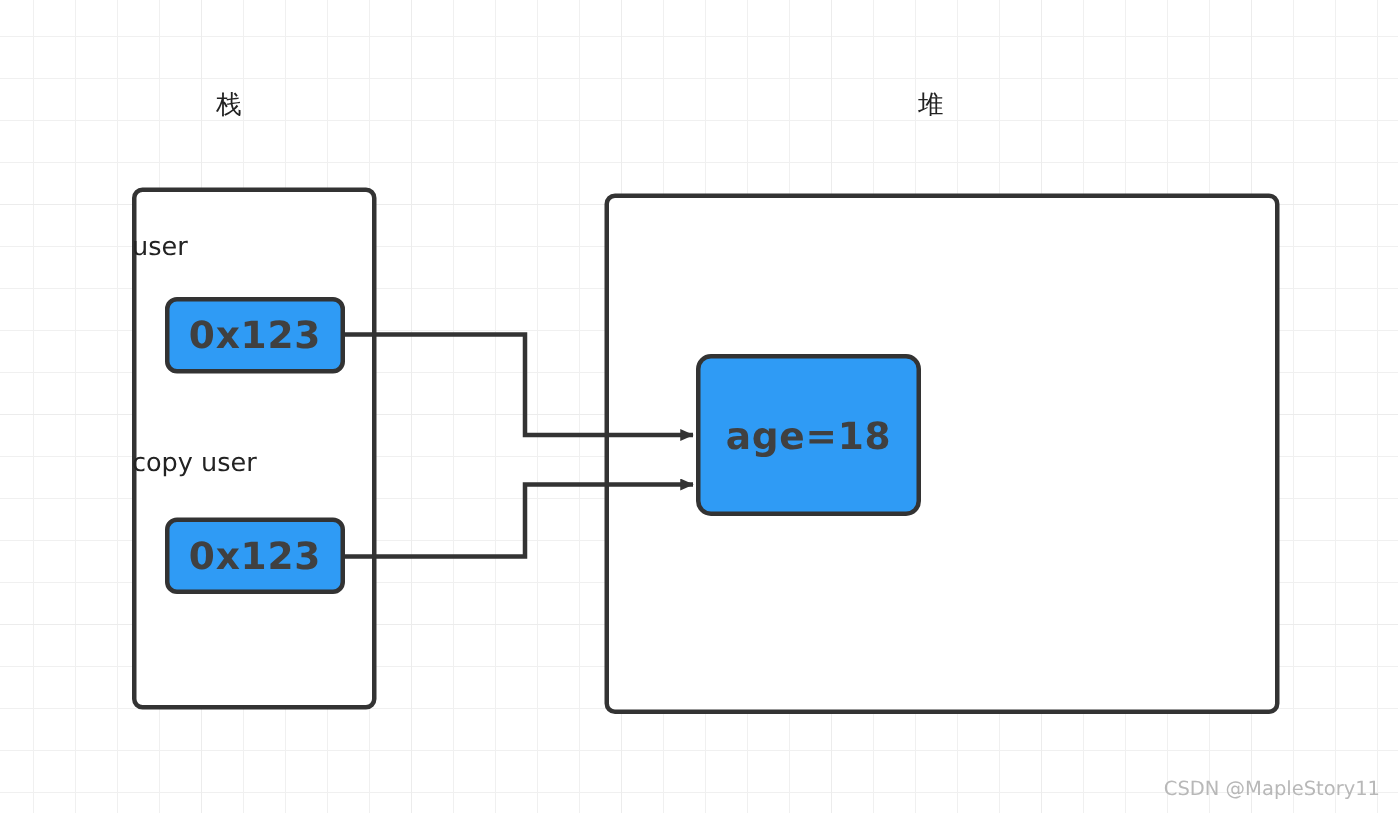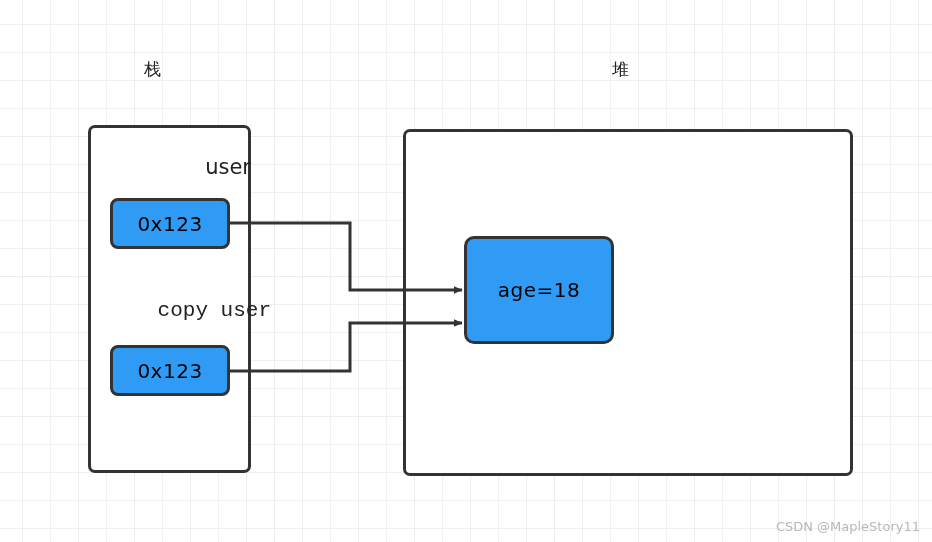--- a/index.html
+++ b/index.html
@@ -48,40 +48,41 @@
     background: #ffffff;
     border: 3px solid #333333;
     border-radius: 7px;
     box-sizing: border-box;
   }
   #stack-box { left: 88px; top: 125px; width: 163px; height: 348px; }
   #heap-box  { left: 403px; top: 129px; width: 450px; height: 347px; }
 
   .var-label {
     position: absolute;
-    font-size: 21px;
+    font-size: 17px;
     color: #222222;
     white-space: nowrap;
-    text-align: right;
+    text-align: left;
   }
   #label-user      { left: 88px; top: 155px; width: 163px; }
-  #label-copy-user { left: 88px; top: 299px; width: 183px; font-family: Liberation Mono, monospace; }
+  #label-copy-user { left: 88px; top: 299px; width: 183px; }
 
   .blue-box {
     position: absolute;
     background: #2f9bf5;
     border: 3px solid #333333;
     border-radius: 8px;
     box-sizing: border-box;
     display: flex;
     align-items: center;
     justify-content: center;
-    font-size: 20px;
-    color: #000000;
+    font-size: 25px;
+    color: #404040;
     letter-spacing: 0.5px;
+    font-weight: bold;
   }
   #ptr-user      { left: 110px; top: 198px; width: 120px; height: 51px; }
   #ptr-copy-user { left: 110px; top: 345px; width: 120px; height: 51px; }
   #obj-age       { left: 464px; top: 236px; width: 150px; height: 108px; border-radius: 10px; }
 
   #connectors {
     position: absolute;
     left: 0; top: 0;
     width: 932px;
     height: 542px;

